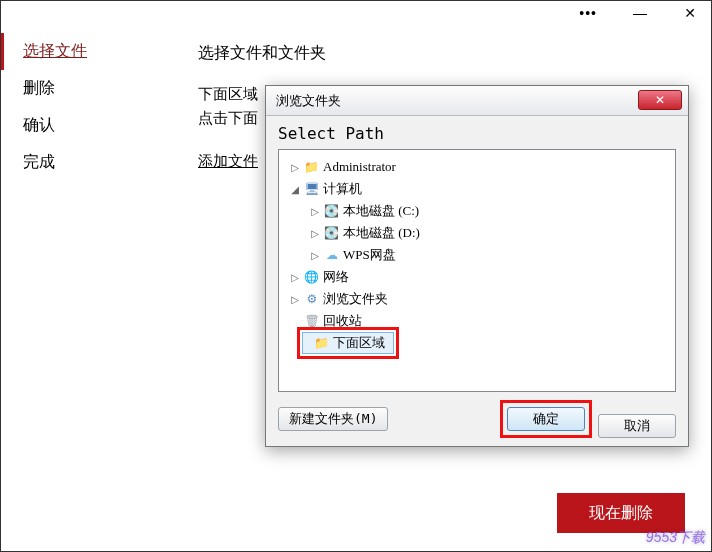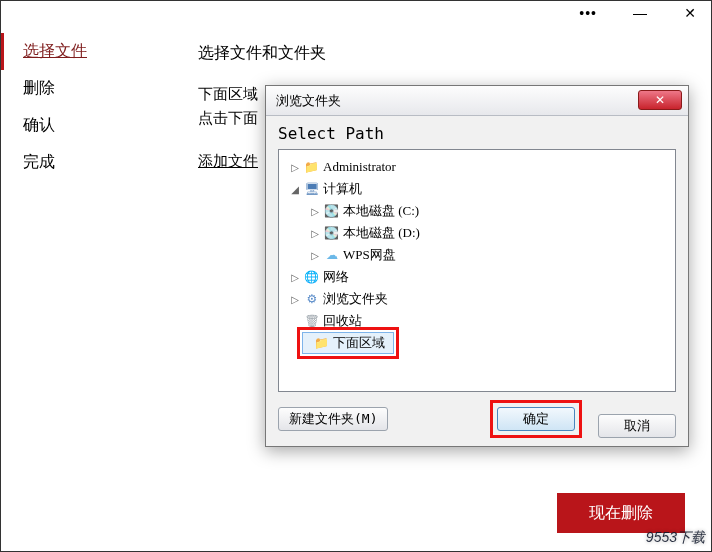--- a/index.html
+++ b/index.html
@@ -38,28 +38,28 @@
 .ticon { width: 18px; height: 16px; margin: 0 2px; display: inline-flex; align-items: center; justify-content: center; font-size: 12px; }
 .folder { color: #e8b74a; }
 .pc { color: #4b7cb5; }
 .drive { color: #888; }
 .net { color: #7b9c4b; }
 .ctrl { color: #5a8cc9; }
 .bin { color: #9fa7ae; }
 .hl-red { border: 3px solid #e11; }
 .sel-folder { display: inline-flex; align-items: center; height: 22px; padding: 0 8px; border: 1px solid #7eb4ea; background: #e5f1fb; }
 .hl-outer { padding: 2px; display: inline-block; }
-.dlg-foot { display: flex; align-items: center; gap: 10px; padding: 8px 0 2px 0; }
+.dlg-foot { display: flex; align-items: center; padding: 8px 0 2px 0; }
 .win-btn2 { height: 24px; padding: 0 10px; font-size: 13px; border: 1px solid #9ba3ad; background: linear-gradient(#fdfdfd,#e4e5e9); border-radius: 3px; cursor: pointer; display: inline-flex; align-items: center; justify-content: center; }
 .win-btn2.primary { border: 1px solid #4a86bd; background: linear-gradient(#f2f8fd,#cfe5f5); width: 78px; }
 .win-btn2.norm { width: 78px; margin-top: 13px; }
 .ok-wrap { border: 3px solid #e11; padding: 4px; margin-left: auto; }
 .cancel { margin-left: 6px; }
 
-.watermark { position: absolute; right: 6px; bottom: 4px; font-size: 14px; color: #0f172a; text-shadow: 0 0 4px rgba(0,0,0,0.4); opacity: 0.9; font-family: Arial; font-style: italic; margin-top: 40px; }
+.watermark { position: absolute; right: 6px; bottom: 4px; font-size: 14px; color: #8b5cf6; text-shadow: 0 0 4px rgba(0,0,0,0.4); opacity: 0.9; font-family: Arial; font-style: italic; margin-top: 40px; }
 </style>
 </head>
 <body>
 
 <div class="window">
   <div class="titlebar">
     <span class="dots">•••</span>
     <span class="win-btn">—</span>
     <span class="win-btn">✕</span>
   </div>

